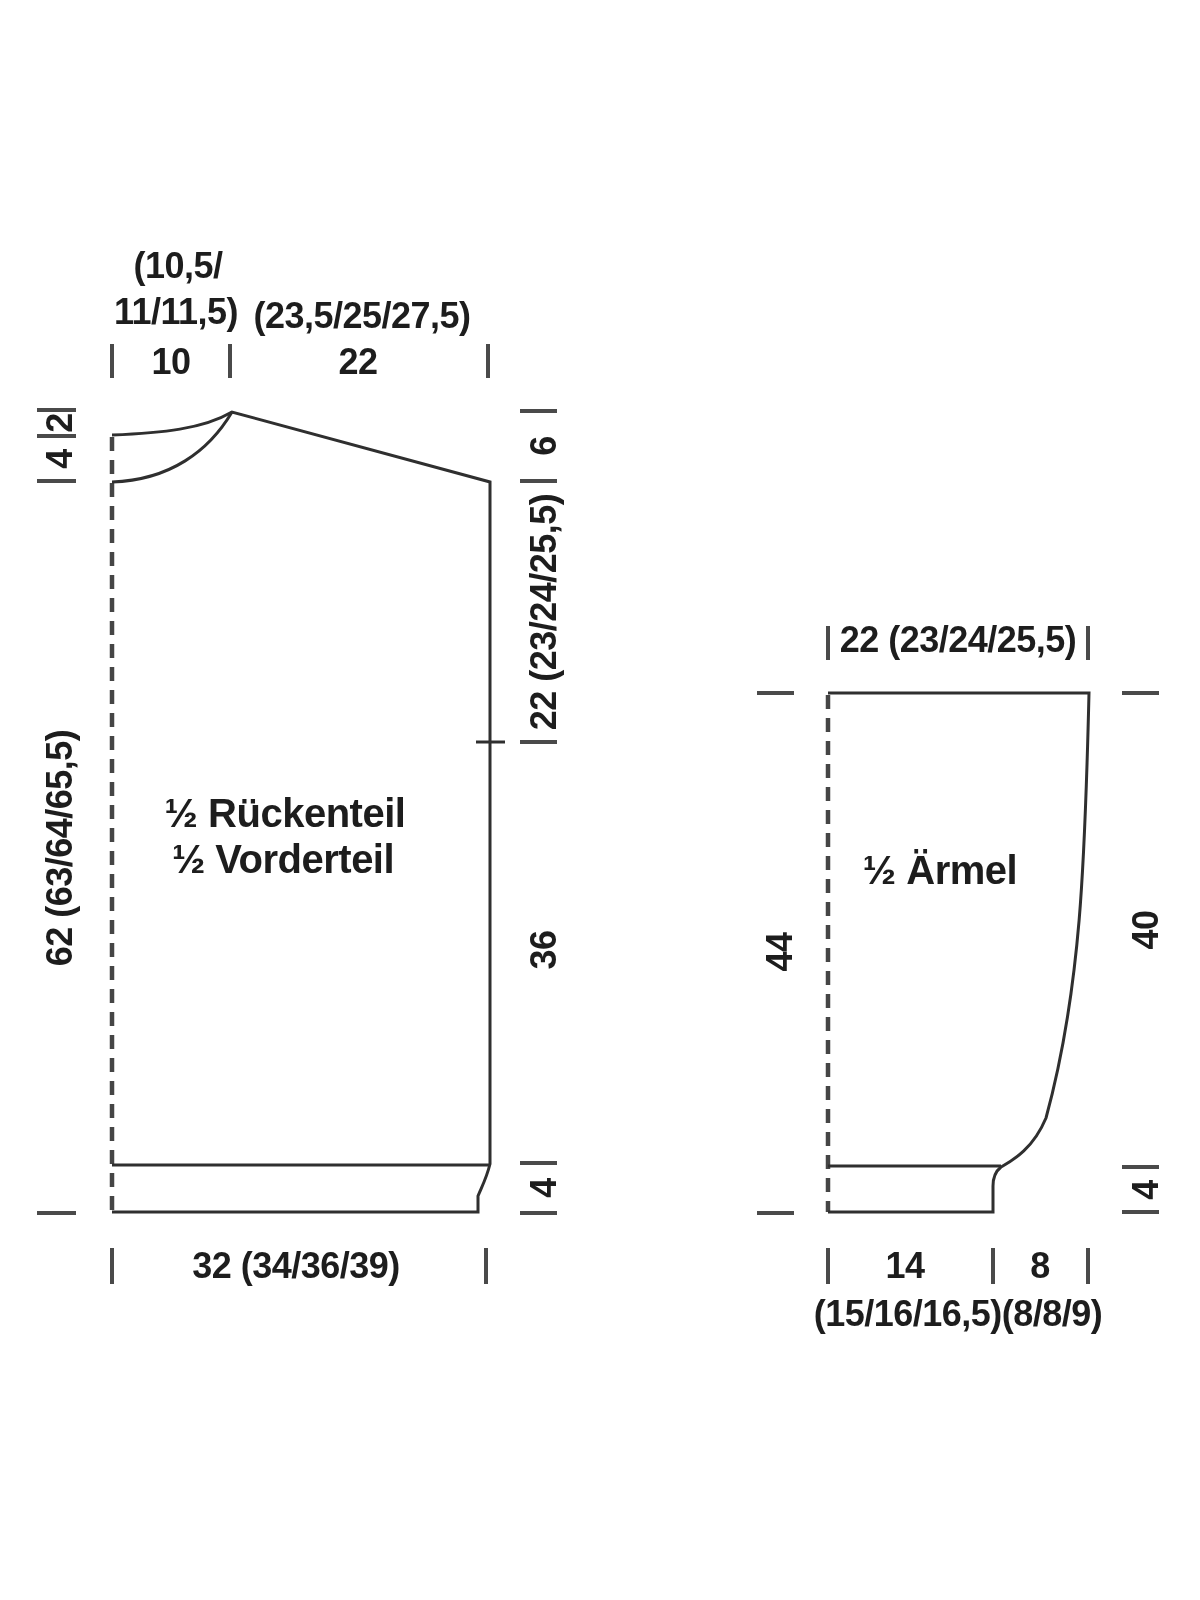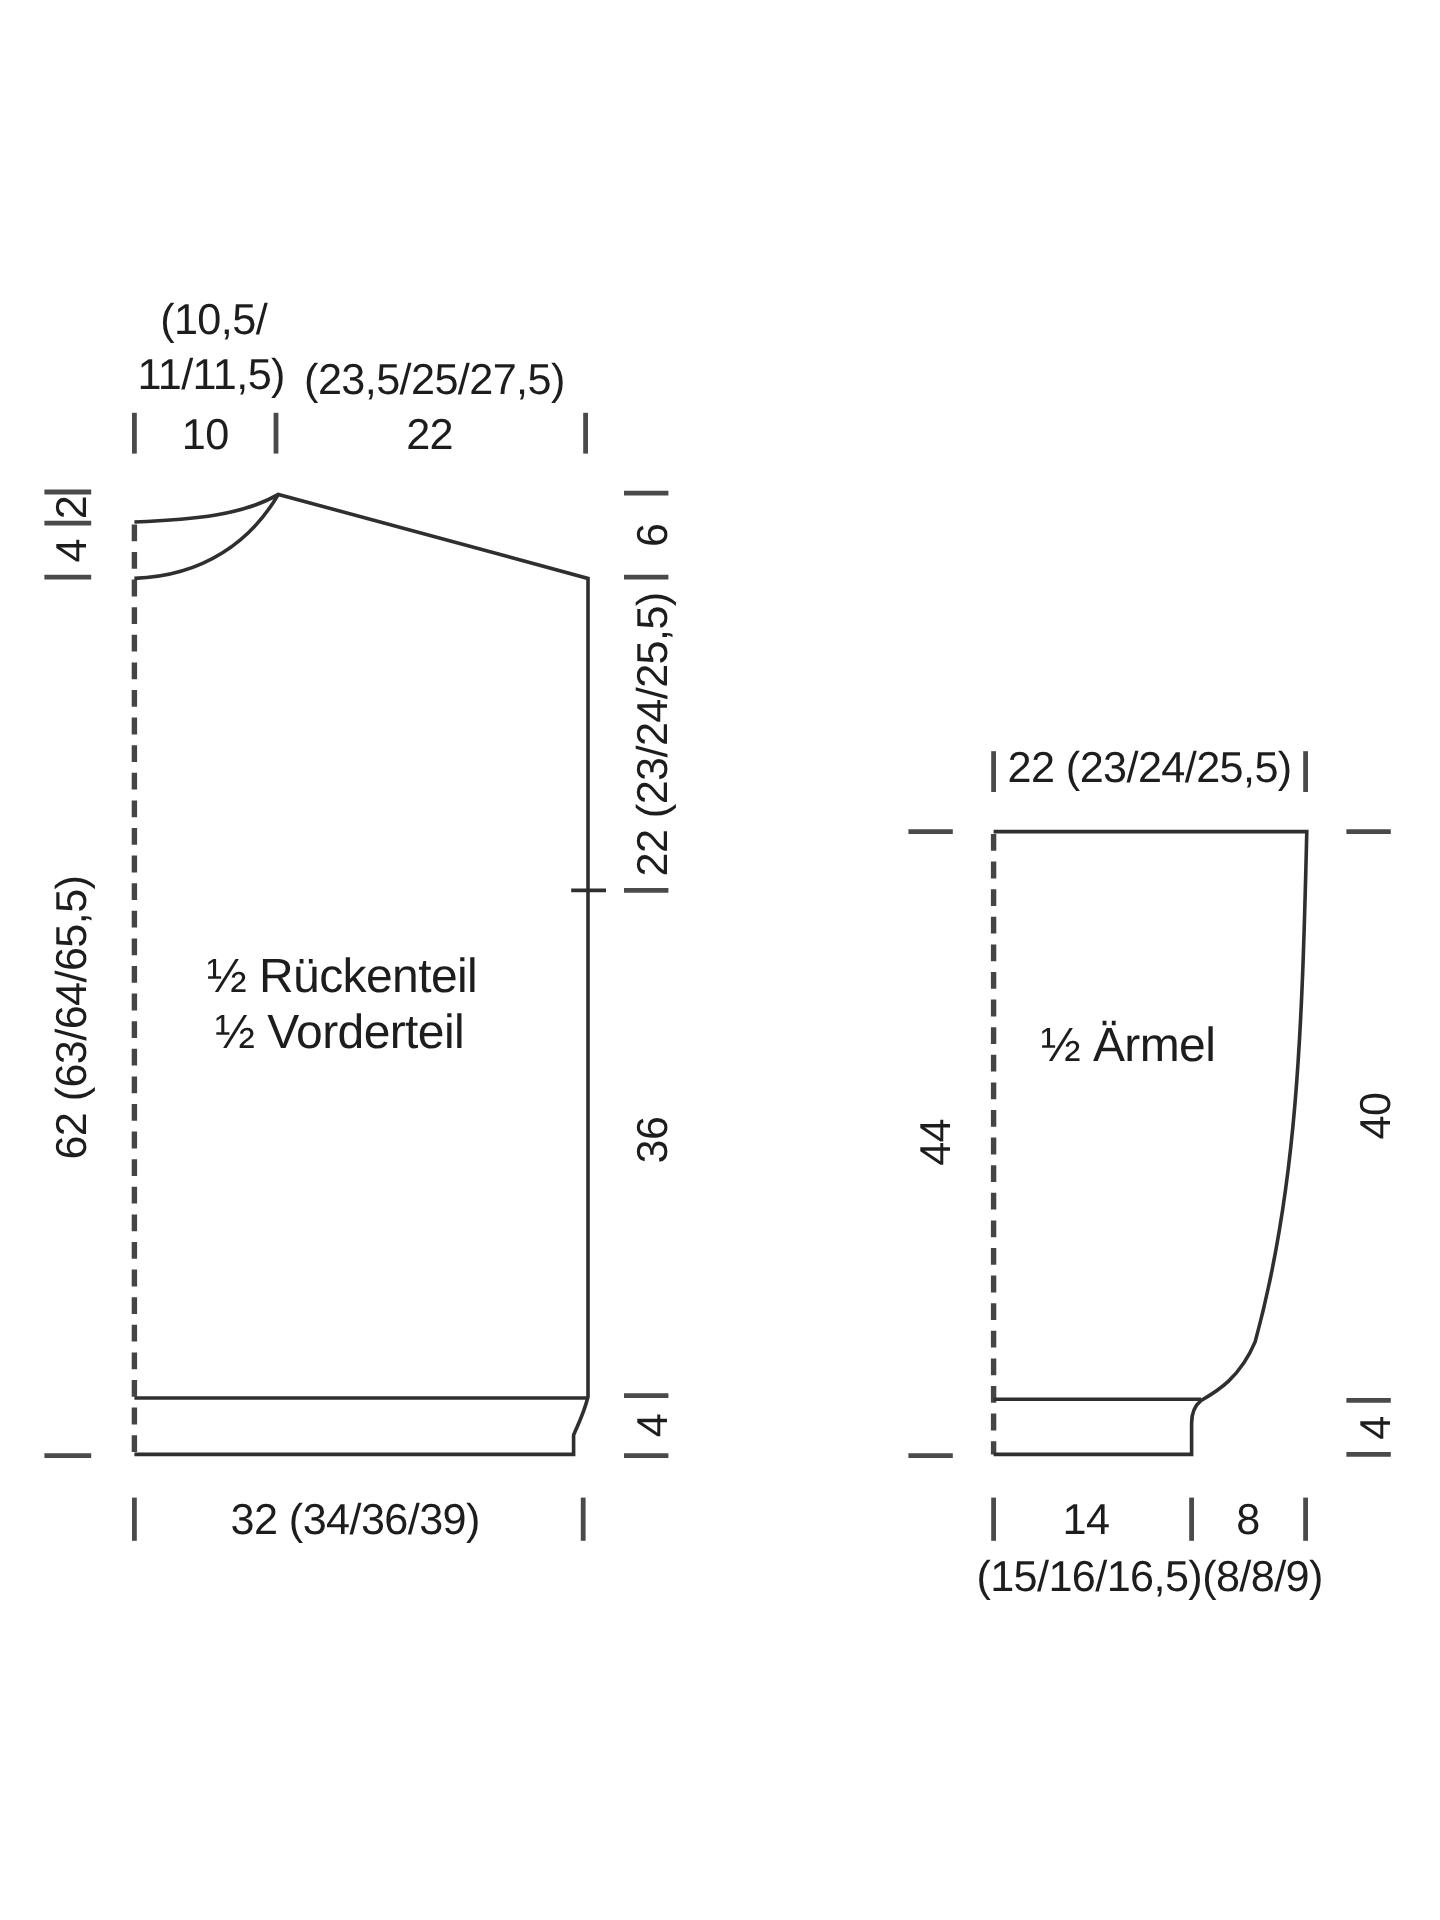--- a/index.html
+++ b/index.html
@@ -6,20 +6,21 @@
     margin: 0;
     padding: 0;
     background: #ffffff;
   }
   .canvas {
     position: relative;
     width: 1200px;
     height: 1600px;
     background: #ffffff;
     font-family: "Liberation Sans", "DejaVu Sans", sans-serif;
+    font-weight: bold;
   }
   svg { display: block; }
   .meas {
     font-family: "Liberation Sans", "DejaVu Sans", sans-serif;
     font-size: 36px;
     letter-spacing: -0.5px;
     fill: #1d1d1d;
   }
   .plabel {
     font-family: "Liberation Sans", "DejaVu Sans", sans-serif;

